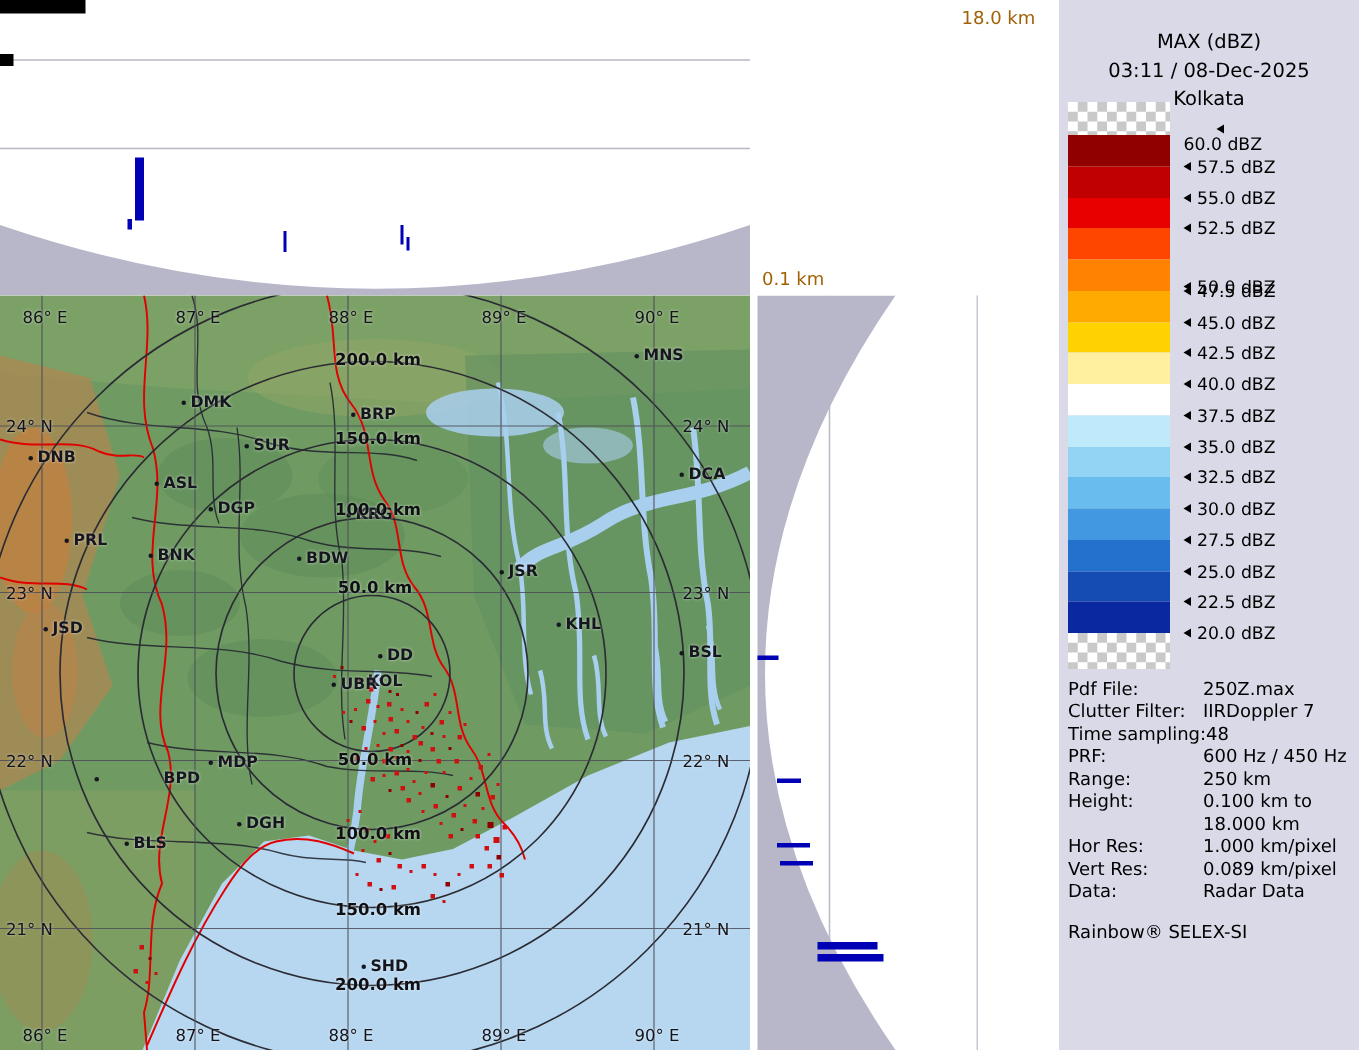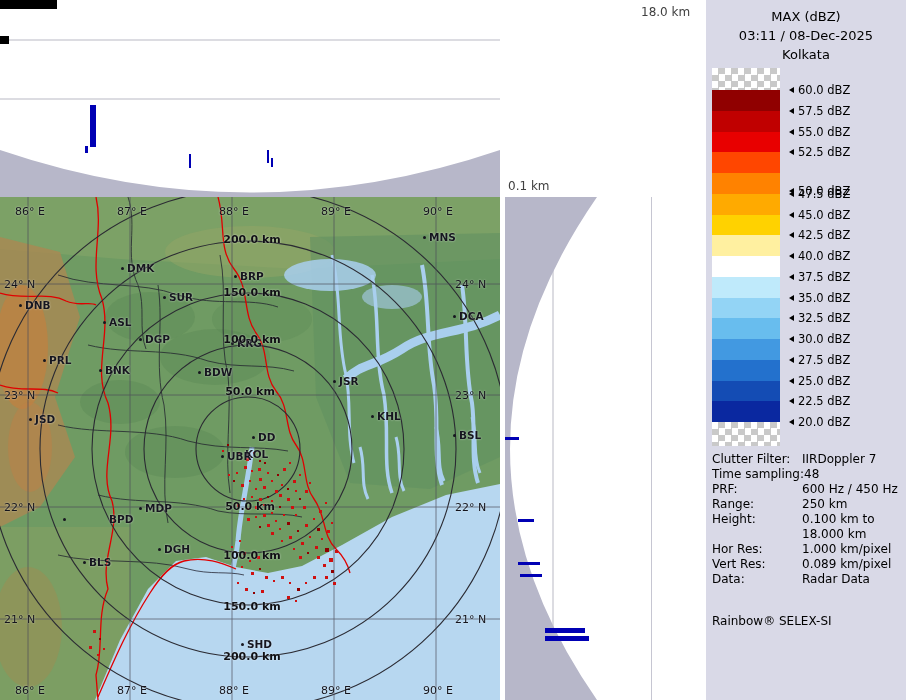--- a/index.html
+++ b/index.html
@@ -3,25 +3,25 @@
 <meta charset="utf-8">
 <style>
   html,body{margin:0;padding:0;background:#fff;font-family:"DejaVu Sans",sans-serif;}
   #screen{position:relative;width:906px;height:700px;overflow:hidden;background:#fff;}
   #screen svg{position:absolute;display:block;}
   #profile-top{left:0;top:0;}
   #map{left:0;top:197px;}
   #profile-right{left:500px;top:197px;}
   #overlays{position:absolute;left:0;top:0;width:906px;height:700px;pointer-events:none;}
   .vline{position:absolute;left:651px;top:197px;width:1px;height:503px;background:#c6c6d2;}
-  .hlabel{position:absolute;font-size:12px;color:#404040;white-space:nowrap;}
+  .hlabel{position:absolute;font-size:12px;color:#a16207;white-space:nowrap;}
 
   
   #legend{position:absolute;left:706px;top:0;width:200px;height:700px;background:#d9d9e7;color:#000;}
-  .leg-head{padding-top:8px;text-align:center;font-size:13px;line-height:1.45;}
+  .leg-head{padding-top:20px;text-align:center;font-size:13px;line-height:1.45;}
   .scale-col{position:absolute;left:6px;top:68px;width:68px;}
   .swatch{width:68px;}
   .checker{background-image:conic-gradient(#c9c9c9 25%,#ffffff 0 50%,#c9c9c9 0 75%,#ffffff 0);background-size:13px 13px;}
   #scale-labels{position:absolute;left:0;top:0;width:100%;height:100%;}
   .scale-label{position:absolute;left:83px;height:14px;display:flex;align-items:center;font-size:11.5px;white-space:nowrap;}
   .tri{width:0;height:0;border-top:3.5px solid transparent;border-bottom:3.5px solid transparent;border-right:5px solid #000;margin-right:4px;}
   .meta{position:absolute;left:6px;top:452px;width:192px;font-size:12px;line-height:15px;}
   .meta-row{position:relative;height:15px;}
   .m-label{position:absolute;left:0;white-space:nowrap;}
   .m-value{position:absolute;left:90px;white-space:nowrap;}
@@ -273,21 +273,21 @@
         <div class="swatch" style="height: 20.75px; background: rgb(191, 234, 251);"></div>
         <div class="swatch" style="height: 20.75px; background: rgb(147, 212, 245);"></div>
         <div class="swatch" style="height: 20.75px; background: rgb(104, 189, 238);"></div>
         <div class="swatch" style="height: 20.75px; background: rgb(66, 153, 225);"></div>
         <div class="swatch" style="height: 20.75px; background: rgb(35, 113, 205);"></div>
         <div class="swatch" style="height: 20.75px; background: rgb(20, 76, 180);"></div>
         <div class="swatch" style="height: 20.75px; background: rgb(10, 40, 160);"></div>
         <div class="swatch checker" style="height: 24px;"></div>
       </div>
     <div id="scale-labels">
-        <div class="scale-label" style="top: 83px;">
+        <div class="scale-label" style="top: 83px; flex-direction: column;">
           <span class="tri"></span>
           <span>60.0 dBZ</span>
         </div>
         <div class="scale-label" style="top: 103.75px;">
           <span class="tri"></span>
           <span>57.5 dBZ</span>
         </div>
         <div class="scale-label" style="top: 124.5px;">
           <span class="tri"></span>
           <span>55.0 dBZ</span>
@@ -343,20 +343,24 @@
         <div class="scale-label" style="top: 394.25px;">
           <span class="tri"></span>
           <span>22.5 dBZ</span>
         </div>
         <div class="scale-label" style="top: 415px;">
           <span class="tri"></span>
           <span>20.0 dBZ</span>
         </div>
       </div>
     <div class="meta" id="meta-rows">
+        <div class="meta-row">
+          <span class="m-label">Pdf File:</span>
+          <span class="m-value">250Z.max</span>
+        </div>
         <div class="meta-row">
           <span class="m-label">Clutter Filter:</span>
           <span class="m-value">IIRDoppler 7</span>
         </div>
         <div class="meta-row">
           <span class="m-label">Time sampling:48</span>
           <span class="m-value"></span>
         </div>
         <div class="meta-row">
           <span class="m-label">PRF:</span>

